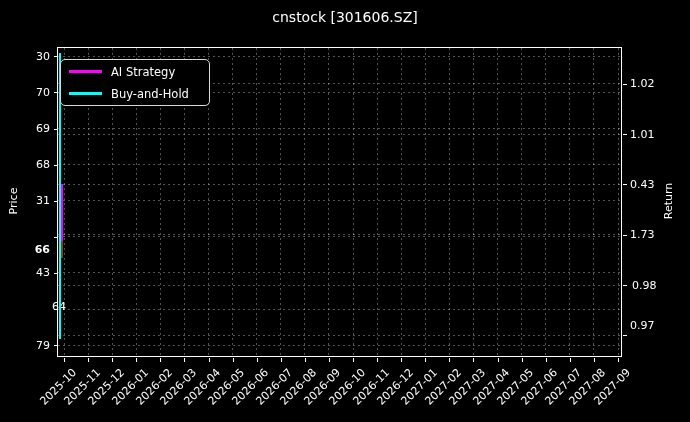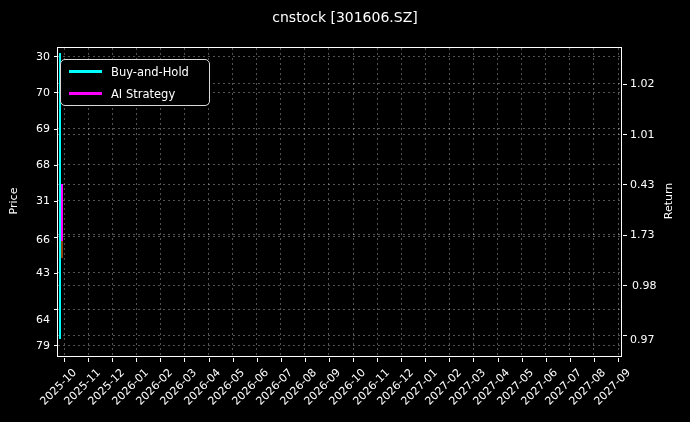--- a/index.html
+++ b/index.html
@@ -46,26 +46,26 @@
 </head>
 <body>
 
 <div id="canvas">
 
   <div class="title">cnstock [301606.SZ]</div>
 
   <div class="plot" id="plot">
     <div class="legend" style="position:absolute;left:2px;top:11px;">
       <div class="legend-row">
+        <div class="legend-sample" style="background: rgb(255, 0, 255);"></div>
+        <div class="legend-label">AI Strategy</div>
+      </div>
+      <div class="legend-row">
         <div class="legend-sample" style="background: rgb(0, 255, 255);"></div>
         <div class="legend-label">Buy-and-Hold</div>
-      </div>
-      <div class="legend-row">
-        <div class="legend-sample" style="background: rgb(255, 0, 255);"></div>
-        <div class="legend-label">AI Strategy</div>
       </div>
     </div>
   <div class="grid-v" style="left: 5.5px;"></div>
       <div class="grid-v" style="left: 29.587px;"></div>
       <div class="grid-v" style="left: 53.6739px;"></div>
       <div class="grid-v" style="left: 77.7609px;"></div>
       <div class="grid-v" style="left: 101.848px;"></div>
       <div class="grid-v" style="left: 125.935px;"></div>
       <div class="grid-v" style="left: 150.022px;"></div>
       <div class="grid-v" style="left: 174.109px;"></div>
@@ -160,32 +160,32 @@
     <div class="tick-label ytick-left" style="left: 0px; top: 49.8048px;">30</div>
     <div class="tick" style="left: 53.5px; top: 92.4127px; width: 3.5px; height: 1px;"></div>
     <div class="tick-label ytick-left" style="left: 0px; top: 85.9127px;">70</div>
     <div class="tick" style="left: 53.5px; top: 128.521px; width: 3.5px; height: 1px;"></div>
     <div class="tick-label ytick-left" style="left: 0px; top: 122.021px;">69</div>
     <div class="tick" style="left: 53.5px; top: 164.628px; width: 3.5px; height: 1px;"></div>
     <div class="tick-label ytick-left" style="left: 0px; top: 158.128px;">68</div>
     <div class="tick" style="left: 53.5px; top: 200.736px; width: 3.5px; height: 1px;"></div>
     <div class="tick-label ytick-left" style="left: 0px; top: 194.236px;">31</div>
     <div class="tick" style="left: 53.5px; top: 236.844px; width: 3.5px; height: 1px;"></div>
-    <div class="tick-label ytick-left" style="left: 0px; top: 233px;">66</div>
+    <div class="tick-label ytick-left" style="left: 0px; top: 243px; font-weight: bold;">66</div>
     <div class="tick" style="left: 53.5px; top: 272.952px; width: 3.5px; height: 1px;"></div>
     <div class="tick-label ytick-left" style="left: 0px; top: 266.452px;">43</div>
     <div class="tick" style="left: 53.5px; top: 309.06px; width: 3.5px; height: 1px;"></div>
-    <div class="tick-label ytick-left" style="left: 0px; top: 313px;">64</div>
+    <div class="tick-label ytick-left" style="left: 0px; top: 300px; padding-left: 16px;">64</div>
     <div class="tick" style="left: 53.5px; top: 345.168px; width: 3.5px; height: 1px;"></div>
     <div class="tick-label ytick-left" style="left: 0px; top: 338.668px;">79</div>
     <div class="tick" style="left: 623px; top: 83.732px; width: 3.5px; height: 1px;"></div>
     <div class="tick-label ytick-right" style="left: 630px; top: 77.232px;">1.02</div>
     <div class="tick" style="left: 623px; top: 134.059px; width: 3.5px; height: 1px;"></div>
     <div class="tick-label ytick-right" style="left: 630px; top: 127.559px;">1.01</div>
     <div class="tick" style="left: 623px; top: 184.386px; width: 3.5px; height: 1px;"></div>
     <div class="tick-label ytick-right" style="left: 630px; top: 177.886px;">0.43</div>
     <div class="tick" style="left: 623px; top: 234.712px; width: 3.5px; height: 1px;"></div>
     <div class="tick-label ytick-right" style="left: 630px; top: 228.212px;">1.73</div>
     <div class="tick" style="left: 623px; top: 285.039px; width: 3.5px; height: 1px;"></div>
     <div class="tick-label ytick-right" style="left: 632px; top: 278.539px;">0.98</div>
     <div class="tick" style="left: 623px; top: 335.366px; width: 3.5px; height: 1px;"></div>
-    <div class="tick-label ytick-right" style="left: 630px; top: 333px;">0.97</div>
+    <div class="tick-label ytick-right" style="left: 630px; top: 319px;">0.97</div>
   </div>
 
 </body></html>

